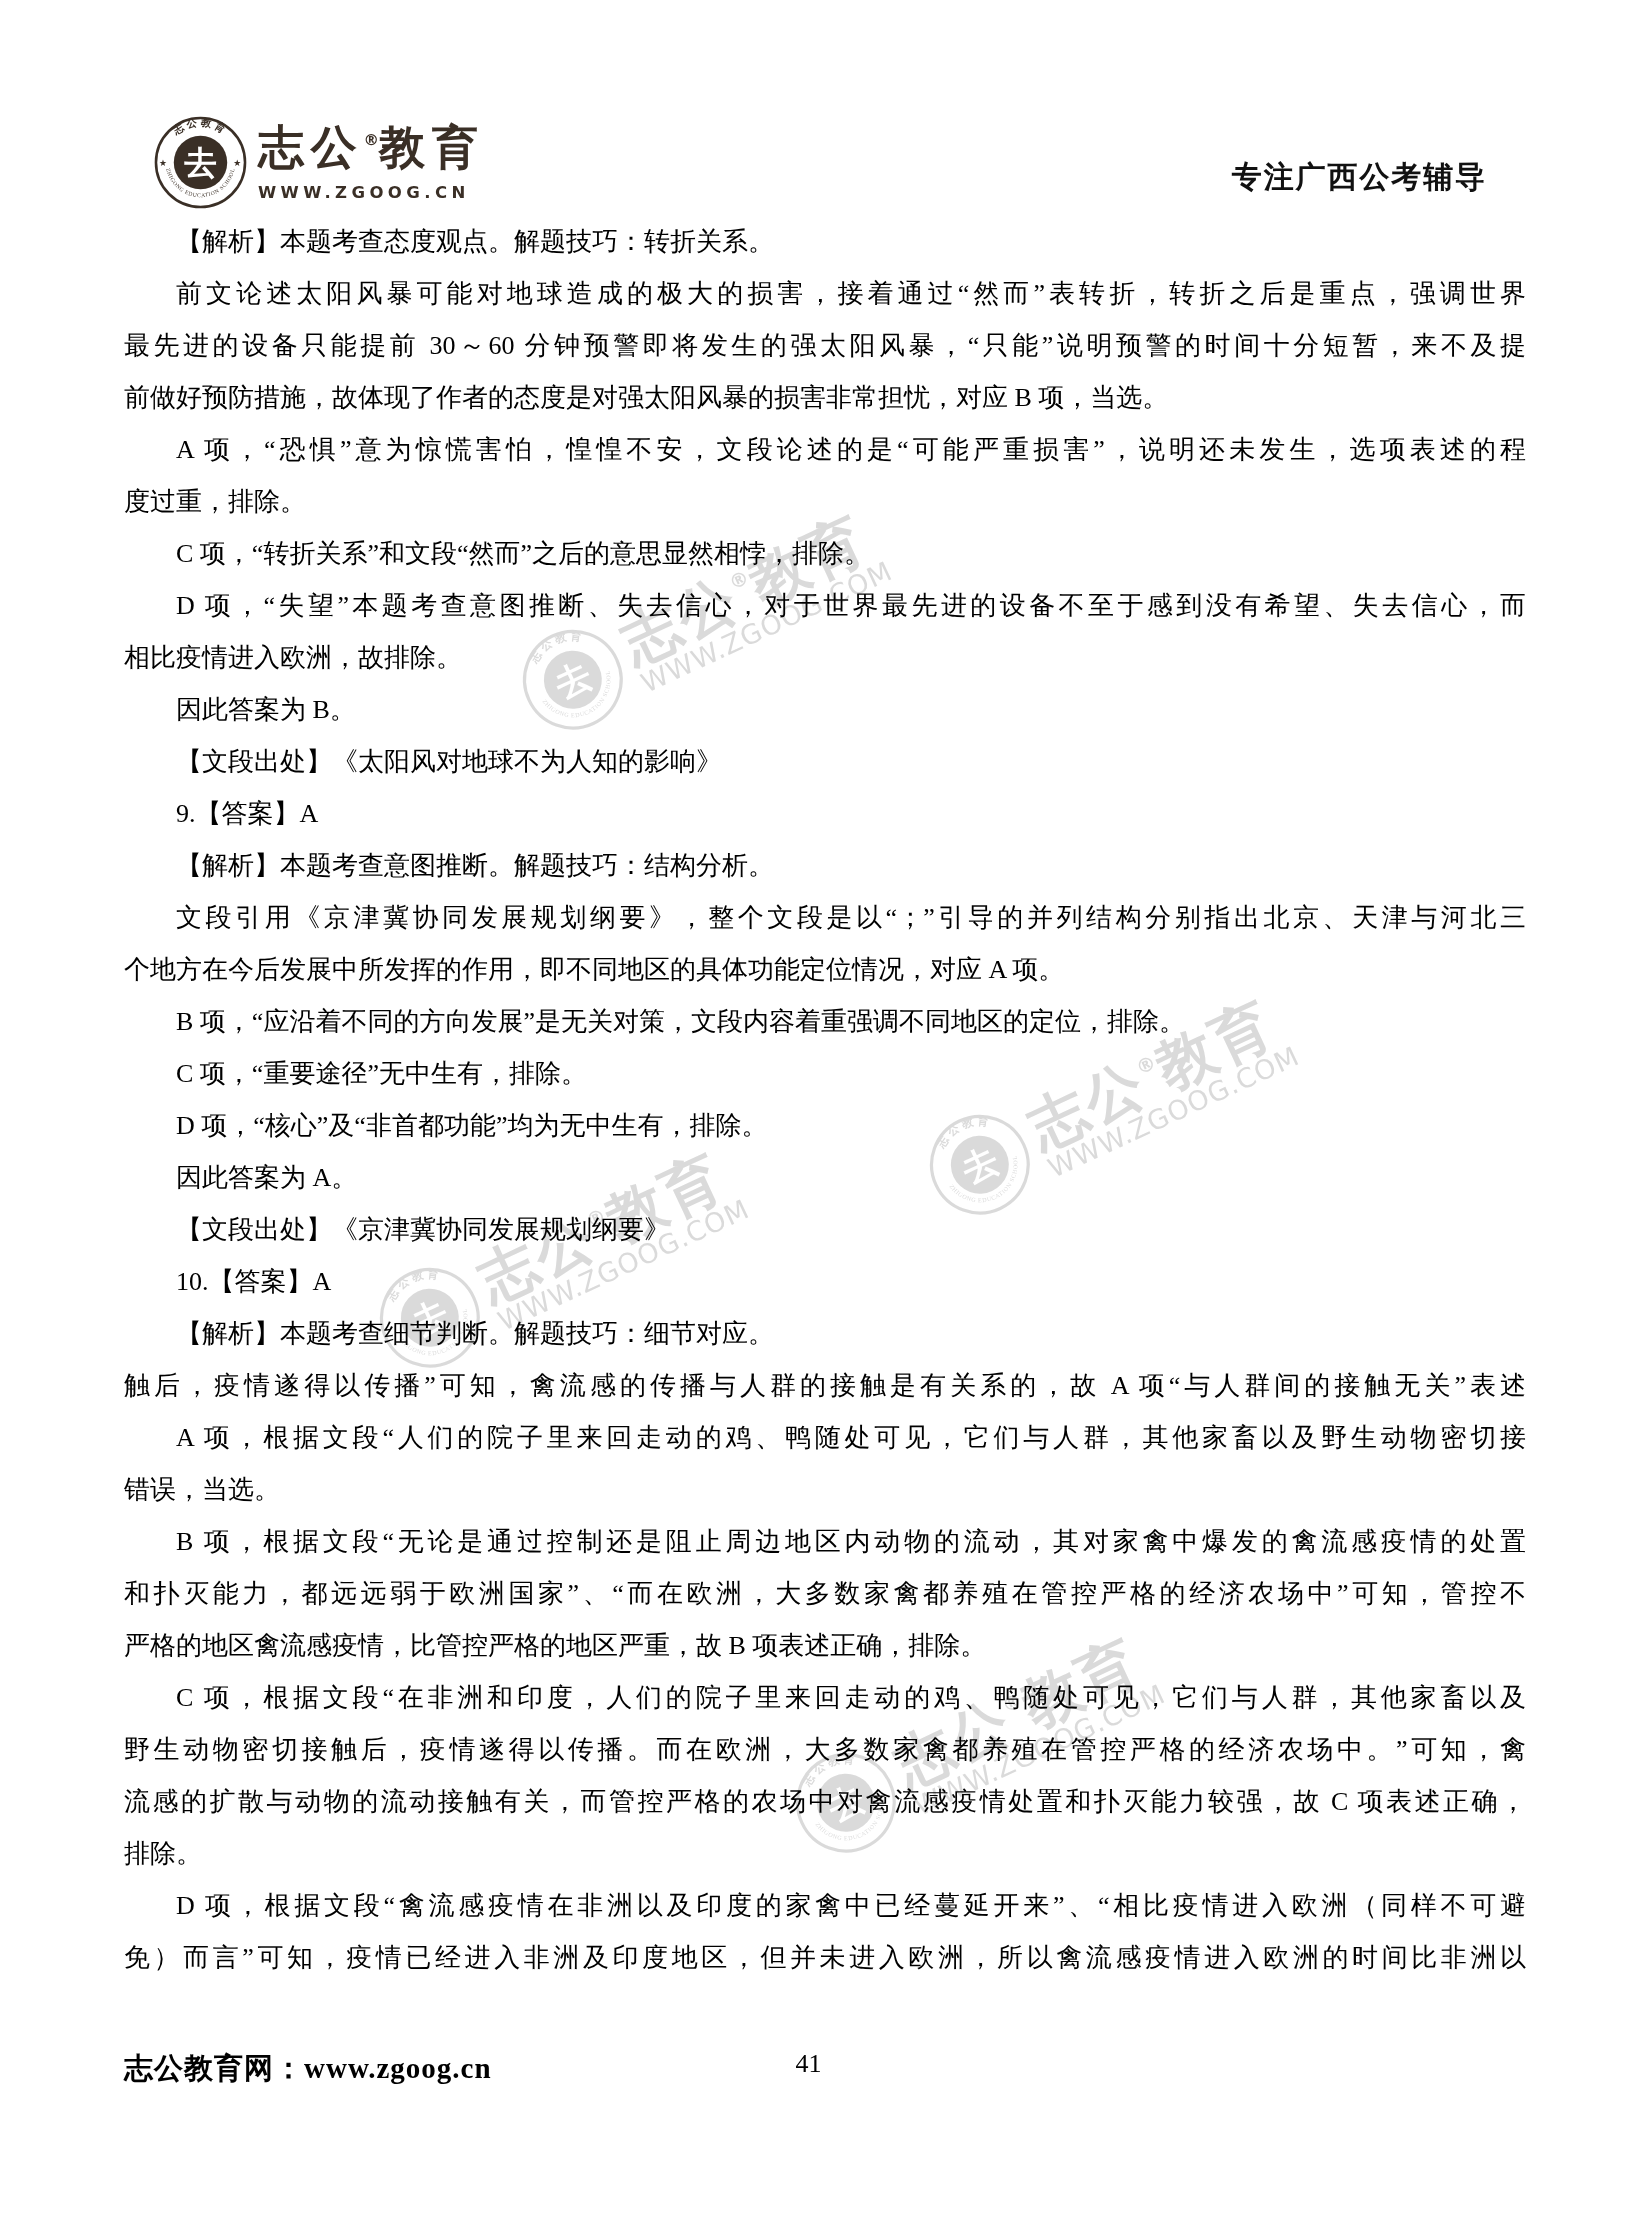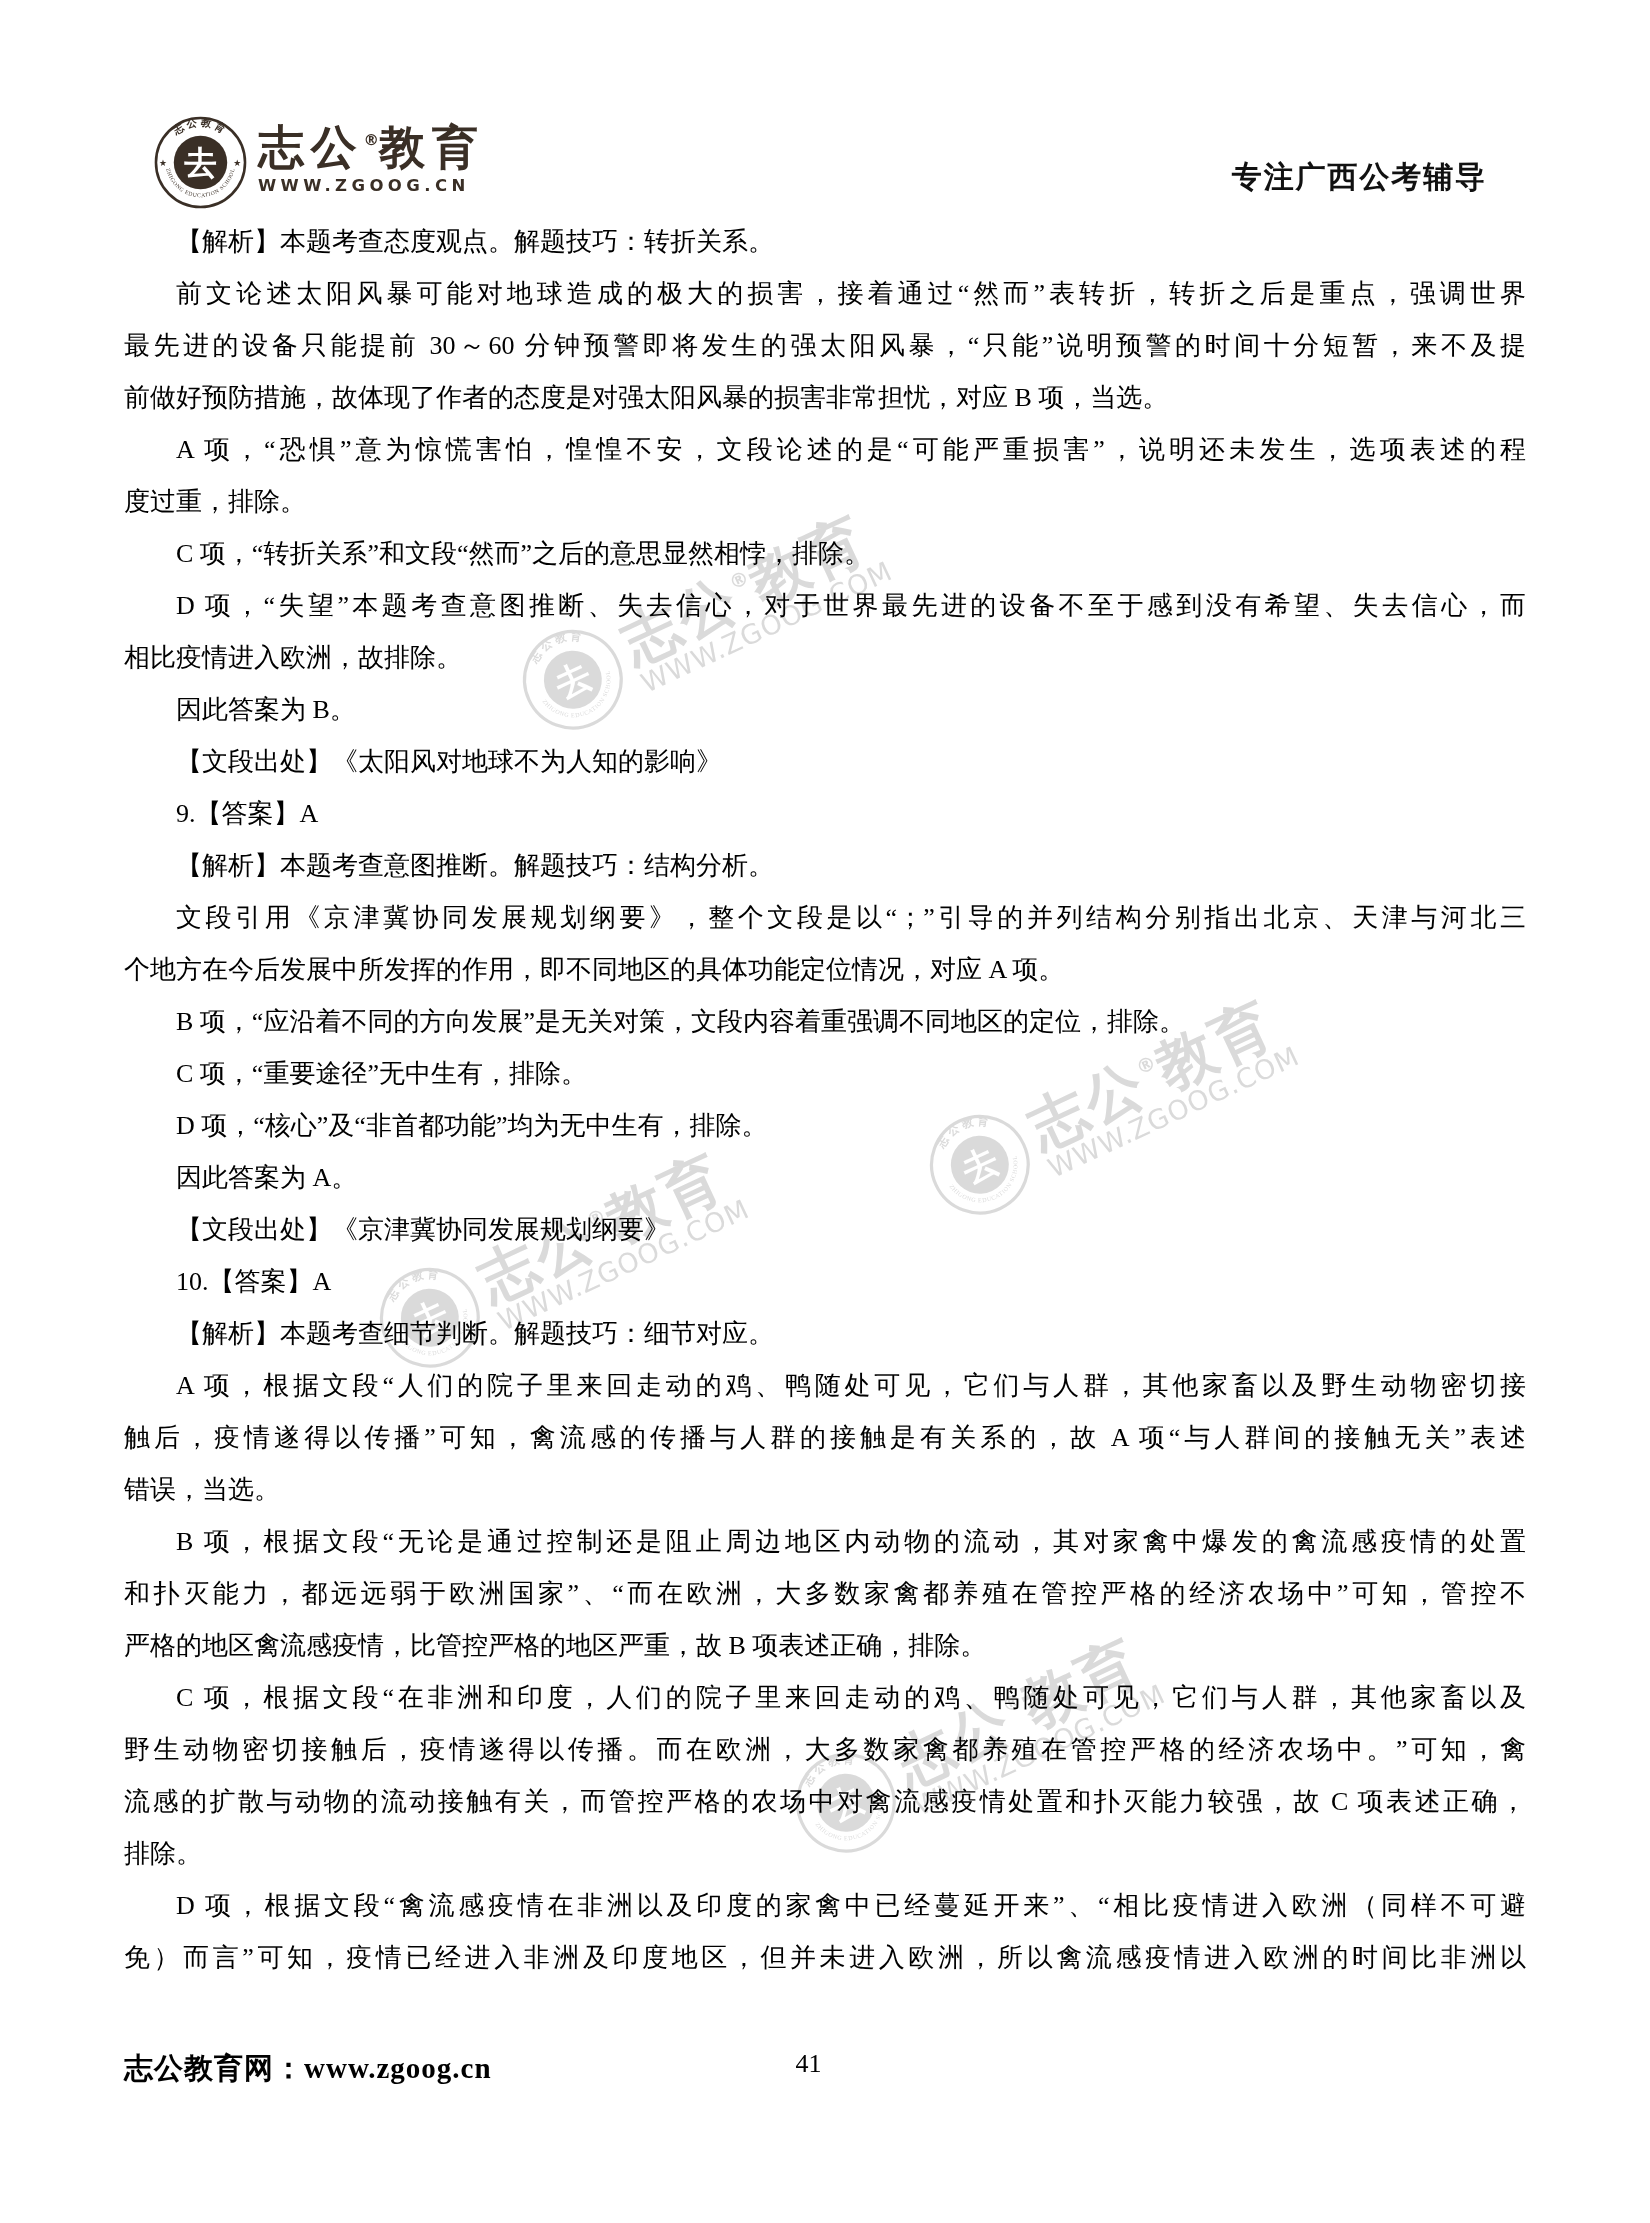--- a/index.html
+++ b/index.html
@@ -6,21 +6,21 @@
   .page{position:relative;width:1651px;height:2223px;background:#ffffff;overflow:hidden;
         font-family:"Liberation Serif","DejaVu Serif",serif;}
 
   
   .seal{position:absolute;left:153px;top:115px;width:95px;height:95px;color:#3a2f26;}
   .brand-block{position:absolute;left:258px;top:115px;color:#3a2f26;}
   .brand-line{font-family:"DejaVu Sans","Liberation Sans",sans-serif;font-weight:bold;
               font-size:46px;letter-spacing:6.8px;line-height:50px;white-space:nowrap;}
   .brand-reg{font-size:15.5px;vertical-align:17.5px;letter-spacing:0;}
   .brand-url{font-family:"DejaVu Sans","Liberation Sans",sans-serif;font-weight:bold;
-             font-size:16.5px;letter-spacing:4.4px;margin-top:4px;white-space:nowrap;}
+             font-size:16.5px;letter-spacing:4.4px;margin-top:11px;white-space:nowrap;}
   .tagline{position:absolute;right:164px;top:157px;color:#111;
            font-family:"DejaVu Sans","Liberation Sans",sans-serif;
            font-weight:bold;font-size:30px;letter-spacing:1.9px;white-space:nowrap;}
 
   
   .watermark{position:absolute;width:388px;height:109px;display:flex;align-items:center;
              color:#b9b9b9;opacity:0.52;transform:rotate(-25deg);z-index:0;pointer-events:none;}
   .wm-seal{width:103px;height:103px;flex:0 0 103px;}
   .wm-text{margin-left:9.7px;font-family:"DejaVu Sans","Liberation Sans",sans-serif;}
   .wm-brand{font-weight:bold;font-size:58px;line-height:56px;letter-spacing:2.9px;white-space:nowrap;}
@@ -158,22 +158,22 @@
     <p class="ln ind">【解析】本题考查意图推断。解题技巧：结构分析。</p>
     <p class="ln ind fill">文段引用《京津冀协同发展规划纲要》，整个文段是以“；”引导的并列结构分别指出北京、天津与河北三</p>
     <p class="ln">个地方在今后发展中所发挥的作用，即不同地区的具体功能定位情况，对应 A 项。</p>
     <p class="ln ind">B 项，“应沿着不同的方向发展”是无关对策，文段内容着重强调不同地区的定位，排除。</p>
     <p class="ln ind">C 项，“重要途径”无中生有，排除。</p>
     <p class="ln ind">D 项，“核心”及“非首都功能”均为无中生有，排除。</p>
     <p class="ln ind">因此答案为 A。</p>
     <p class="ln ind">【文段出处】《京津冀协同发展规划纲要》</p>
     <p class="ln ind">10.【答案】A</p>
     <p class="ln ind">【解析】本题考查细节判断。解题技巧：细节对应。</p>
+    <p class="ln fill">触后，疫情遂得以传播”可知，禽流感的传播与人群的接触是有关系的，故 A 项“与人群间的接触无关”表述</p>
     <p class="ln ind fill">A 项，根据文段“人们的院子里来回走动的鸡、鸭随处可见，它们与人群，其他家畜以及野生动物密切接</p>
-    <p class="ln fill">触后，疫情遂得以传播”可知，禽流感的传播与人群的接触是有关系的，故 A 项“与人群间的接触无关”表述</p>
     <p class="ln">错误，当选。</p>
     <p class="ln ind fill">B 项，根据文段“无论是通过控制还是阻止周边地区内动物的流动，其对家禽中爆发的禽流感疫情的处置</p>
     <p class="ln fill">和扑灭能力，都远远弱于欧洲国家”、“而在欧洲，大多数家禽都养殖在管控严格的经济农场中”可知，管控不</p>
     <p class="ln">严格的地区禽流感疫情，比管控严格的地区严重，故 B 项表述正确，排除。</p>
     <p class="ln ind fill">C 项，根据文段“在非洲和印度，人们的院子里来回走动的鸡、鸭随处可见，它们与人群，其他家畜以及</p>
     <p class="ln fill">野生动物密切接触后，疫情遂得以传播。而在欧洲，大多数家禽都养殖在管控严格的经济农场中。”可知，禽</p>
     <p class="ln fill">流感的扩散与动物的流动接触有关，而管控严格的农场中对禽流感疫情处置和扑灭能力较强，故 C 项表述正确，</p>
     <p class="ln">排除。</p>
     <p class="ln ind fill">D 项，根据文段“禽流感疫情在非洲以及印度的家禽中已经蔓延开来”、“相比疫情进入欧洲（同样不可避</p>
     <p class="ln fill">免）而言”可知，疫情已经进入非洲及印度地区，但并未进入欧洲，所以禽流感疫情进入欧洲的时间比非洲以</p>

